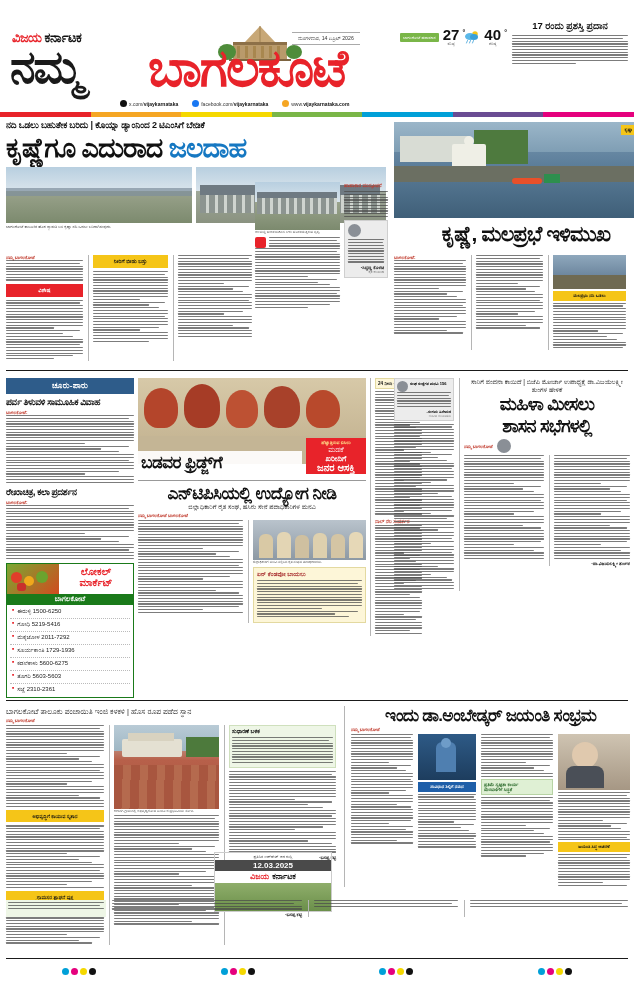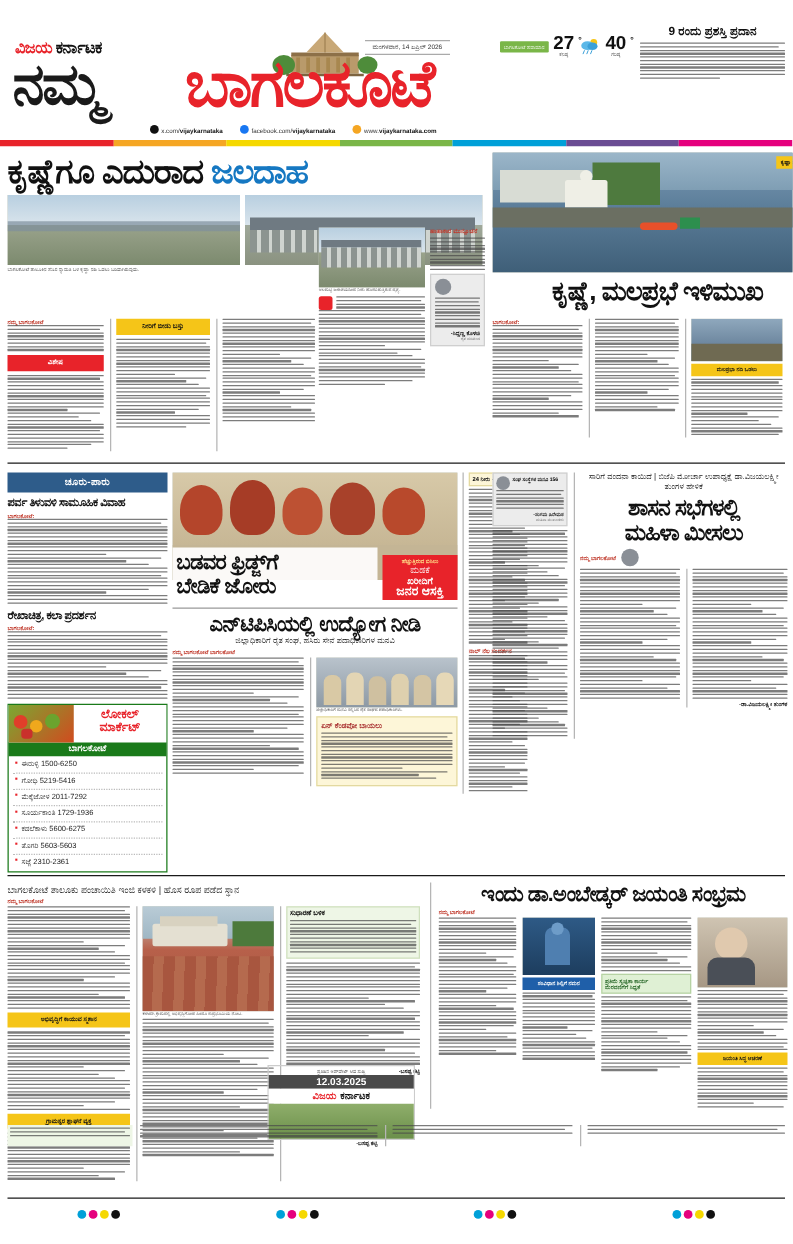--- a/index.html
+++ b/index.html
@@ -163,21 +163,21 @@
       </span>
       <span>
         <i class="dot" style="background:#1877f2"></i><span>facebook.com/</span><b>vijaykarnataka</b>
       </span>
       <span>
         <i class="dot" style="background:#f5a623"></i><span>www.</span><b>vijaykarnataka.com</b>
       </span>
     </div>
 
     <div class="topright">
-      <h3 class="kan">9 ರಂದು ಪ್ರಶಸ್ತಿ ಪ್ರದಾನ</h3>
+      <h3 class="kan">17 ರಂದು ಪ್ರಶಸ್ತಿ ಪ್ರದಾನ</h3>
       <div class="txt tiny">
         <i style="width:100%"></i>
           <i></i>
           <i></i>
           <i></i>
           <i></i>
           <i></i>
           <i></i>
           <i></i>
           <i></i>
@@ -191,20 +191,21 @@
     <span style="background:#e8232a"></span>
       <span style="background:#f5a623"></span>
     <span style="background:#f5d800"></span>
       <span style="background:#7ab648"></span>
     <span style="background:#00a0d8"></span>
       <span style="background:#6a4c93"></span>
     <span style="background:#e5007d"></span>
   </div>
 
   <div style="position:absolute;left:6px;top:120px;width:384px">
+    <div class="kicker kan">ನದಿ ಒಡಲು ಬಹುತೇಕ ಬರಿದು | ಕೊಯ್ನಾ ಡ್ಯಾಂನಿಂದ 2 ಟಿಎಂಸಿಗೆ ಬೇಡಿಕೆ</div>
     <div class="leadhead kan">
       <span>ಕೃಷ್ಣೆಗೂ ಎದುರಾದ</span>
       <span class="blue">ಜಲದಾಹ</span>
     </div>
 
     <div style="display:flex;gap:4px;margin-top:4px">
       <div class="photo" style="width:186px;height:56px">
         <div class="sky"></div>
           <div class="land"></div>
         <div style="position:absolute;left:0;top:38%;width:100%;height:8px;background:#7d8f9c;opacity:.7"></div>
@@ -599,21 +600,20 @@
       <div style="position:absolute;left:6px;top:10px;width:34px;height:40px;background:#b4452b;border-radius:50% 50% 40% 40%"></div>
       <div style="position:absolute;left:46px;top:6px;width:36px;height:44px;background:#a63c26;border-radius:50% 50% 40% 40%"></div>
       <div style="position:absolute;left:88px;top:12px;width:32px;height:38px;background:#bd5133;border-radius:50% 50% 40% 40%"></div>
       <div style="position:absolute;left:126px;top:8px;width:36px;height:42px;background:#a8412a;border-radius:50% 50% 40% 40%"></div>
       <div style="position:absolute;left:168px;top:12px;width:34px;height:38px;background:#b8492c;border-radius:50% 50% 40% 40%"></div>
       <div style="position:absolute;left:0;bottom:0;width:100%;height:28px;background:#c4b595"></div>
     </div>
     <div style="display:flex;align-items:flex-end;gap:4px;margin-top:-26px;position:relative;z-index:2">
       <div style="flex:1;background:rgba(255,255,255,.92);padding:2px 3px">
         <div class="midhead kan">ಬಡವರ ಫ್ರಿಡ್ಜ್‌ಗೆ</div>
-        <div class="midhead kan">ಬೇಡಿಕೆ ಜೋರು</div>
       </div>
       <div style="width:60px;background:#e8232a;padding:2px 3px;text-align:center">
         <div class="kan" style="font-size:4.6px;color:#ffe08a;font-weight:bold">ಹೆಚ್ಚುತ್ತಿರುವ ಬಿಸಿಲು</div>
         <div class="kan" style="font-size:7.5px;color:#fff;font-weight:normal;line-height:9px">ಮಡಕೆ</div>
         <div class="kan" style="font-size:7.5px;color:#fff;font-weight:bold;line-height:9px">ಖರೀದಿಗೆ</div>
         <div class="kan" style="font-size:10px;color:#fff;font-weight:bold;line-height:9px">ಜನರ ಆಸಕ್ತಿ</div>
       </div>
     </div>
 
     <div class="hrthin" style="margin-top:6px"></div>
@@ -867,22 +867,22 @@
             <i></i>
             <i></i>
             <i></i>
             <i></i>
             <i></i>
             <i></i>
           </div>
       </div>
       <div class="vr" style="flex:1;padding-left:4px">
         <div class="deck kan" style="text-align:center;font-size:6.5px;line-height:8px">ಸಾರಿಗೆ ವಂದನಾ ಕಾಯಿದೆ | ಬಿಜೆಪಿ ಮೋರ್ಚಾ ಉಪಾಧ್ಯಕ್ಷೆ ಡಾ.ವಿಜಯಲಕ್ಷ್ಮೀ ತುಂಗಳ ಹೇಳಿಕೆ</div>
+        <div class="bighead kan" style="text-align:center;font-size:18px;line-height:20px">ಮಹಿಳಾ ಮೀಸಲು</div>
         <div class="bighead kan" style="text-align:center;margin-top:2px;font-size:18px;line-height:20px">ಶಾಸನ ಸಭೆಗಳಲ್ಲಿ</div>
-        <div class="bighead kan" style="text-align:center;font-size:18px;line-height:20px">ಮಹಿಳಾ ಮೀಸಲು</div>
         <div style="display:flex;align-items:center;gap:4px;margin-top:3px">
           <div class="byline kan">ನಮ್ಮ ಬಾಗಲಕೋಟೆ</div>
           <div class="avatar" style="width:14px;height:14px"></div>
         </div>
         <div style="display:flex;gap:5px;margin-top:2px">
           <div style="width:80px">
               <div class="txt tiny">
                 <i></i>
                 <i></i>
                 <i></i>

